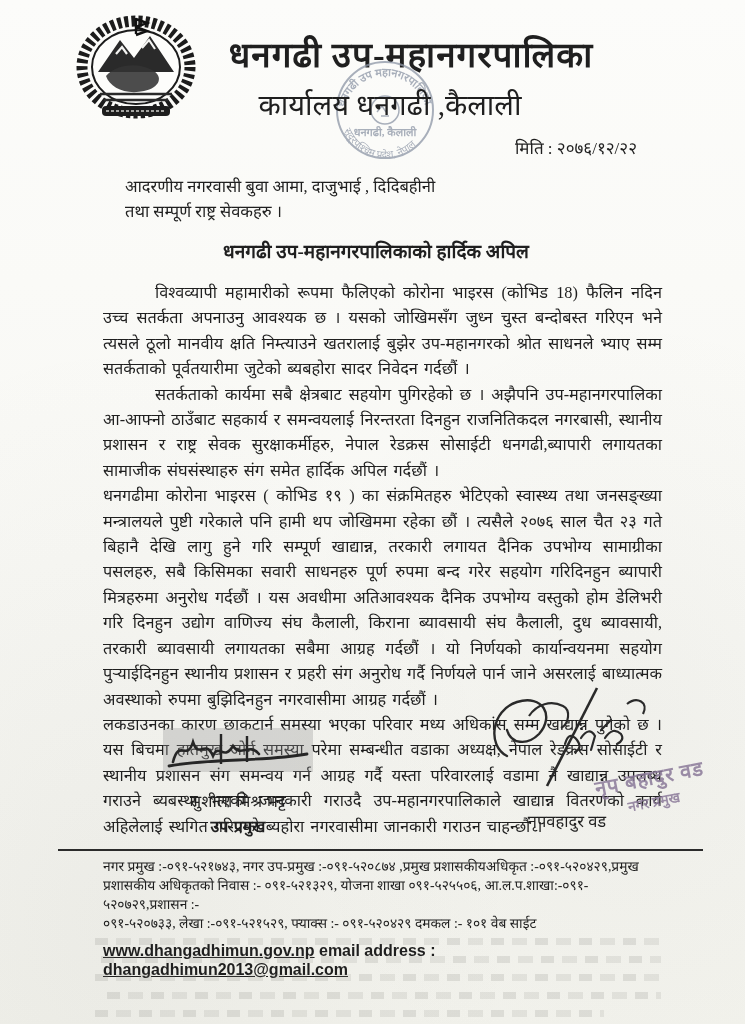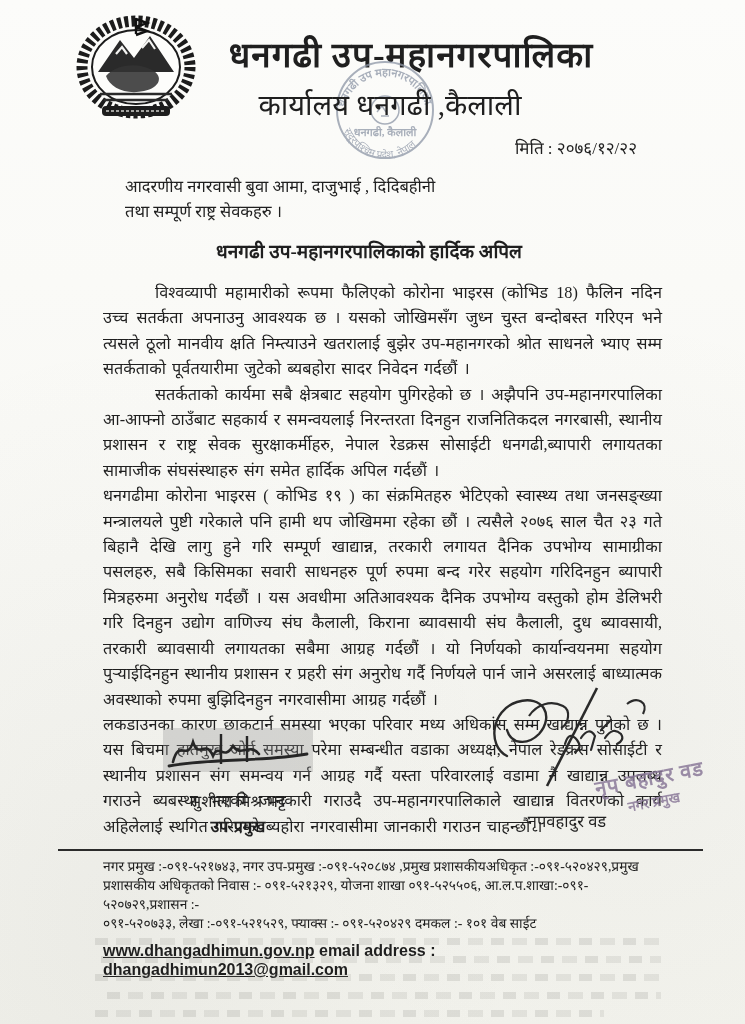--- a/index.html
+++ b/index.html
@@ -16,21 +16,21 @@
   
   .org-name{left:131px;top:30px;width:560px;text-align:center;
     font-size:35px;font-weight:700;letter-spacing:1px;}
   .office-line{left:160px;top:84px;width:460px;text-align:center;
     font-size:29px;font-weight:500;z-index:3;}
   .seal-wm{left:295px;top:52px;z-index:1;opacity:.75;}
   .date-line{right:108px;top:136px;font-size:17px;font-family:Liberation Serif, serif;}
   
   .salutation{left:125px;top:174px;width:520px;font-size:16.5px;line-height:25px;}
   
-  .appeal-heading{left:89px;top:238px;width:560px;text-align:center;
+  .appeal-heading{left:96px;top:238px;width:560px;text-align:center;
     font-size:19px;font-weight:700;}
   
   .body-text{left:103px;top:280px;width:559px;font-size:16.3px;line-height:25.4px;
     text-align:justify;word-spacing:2px;}
   .body-text p{margin:0;}
   .body-text p.indent{text-indent:52px;}
   
   .sig-left{left:148px;top:728px;width:180px;text-align:center;}
   .sig-right{left:462px;top:686px;width:210px;text-align:center;}
   .sig-name{font-size:16.5px;font-weight:400;margin-top:17px;}

